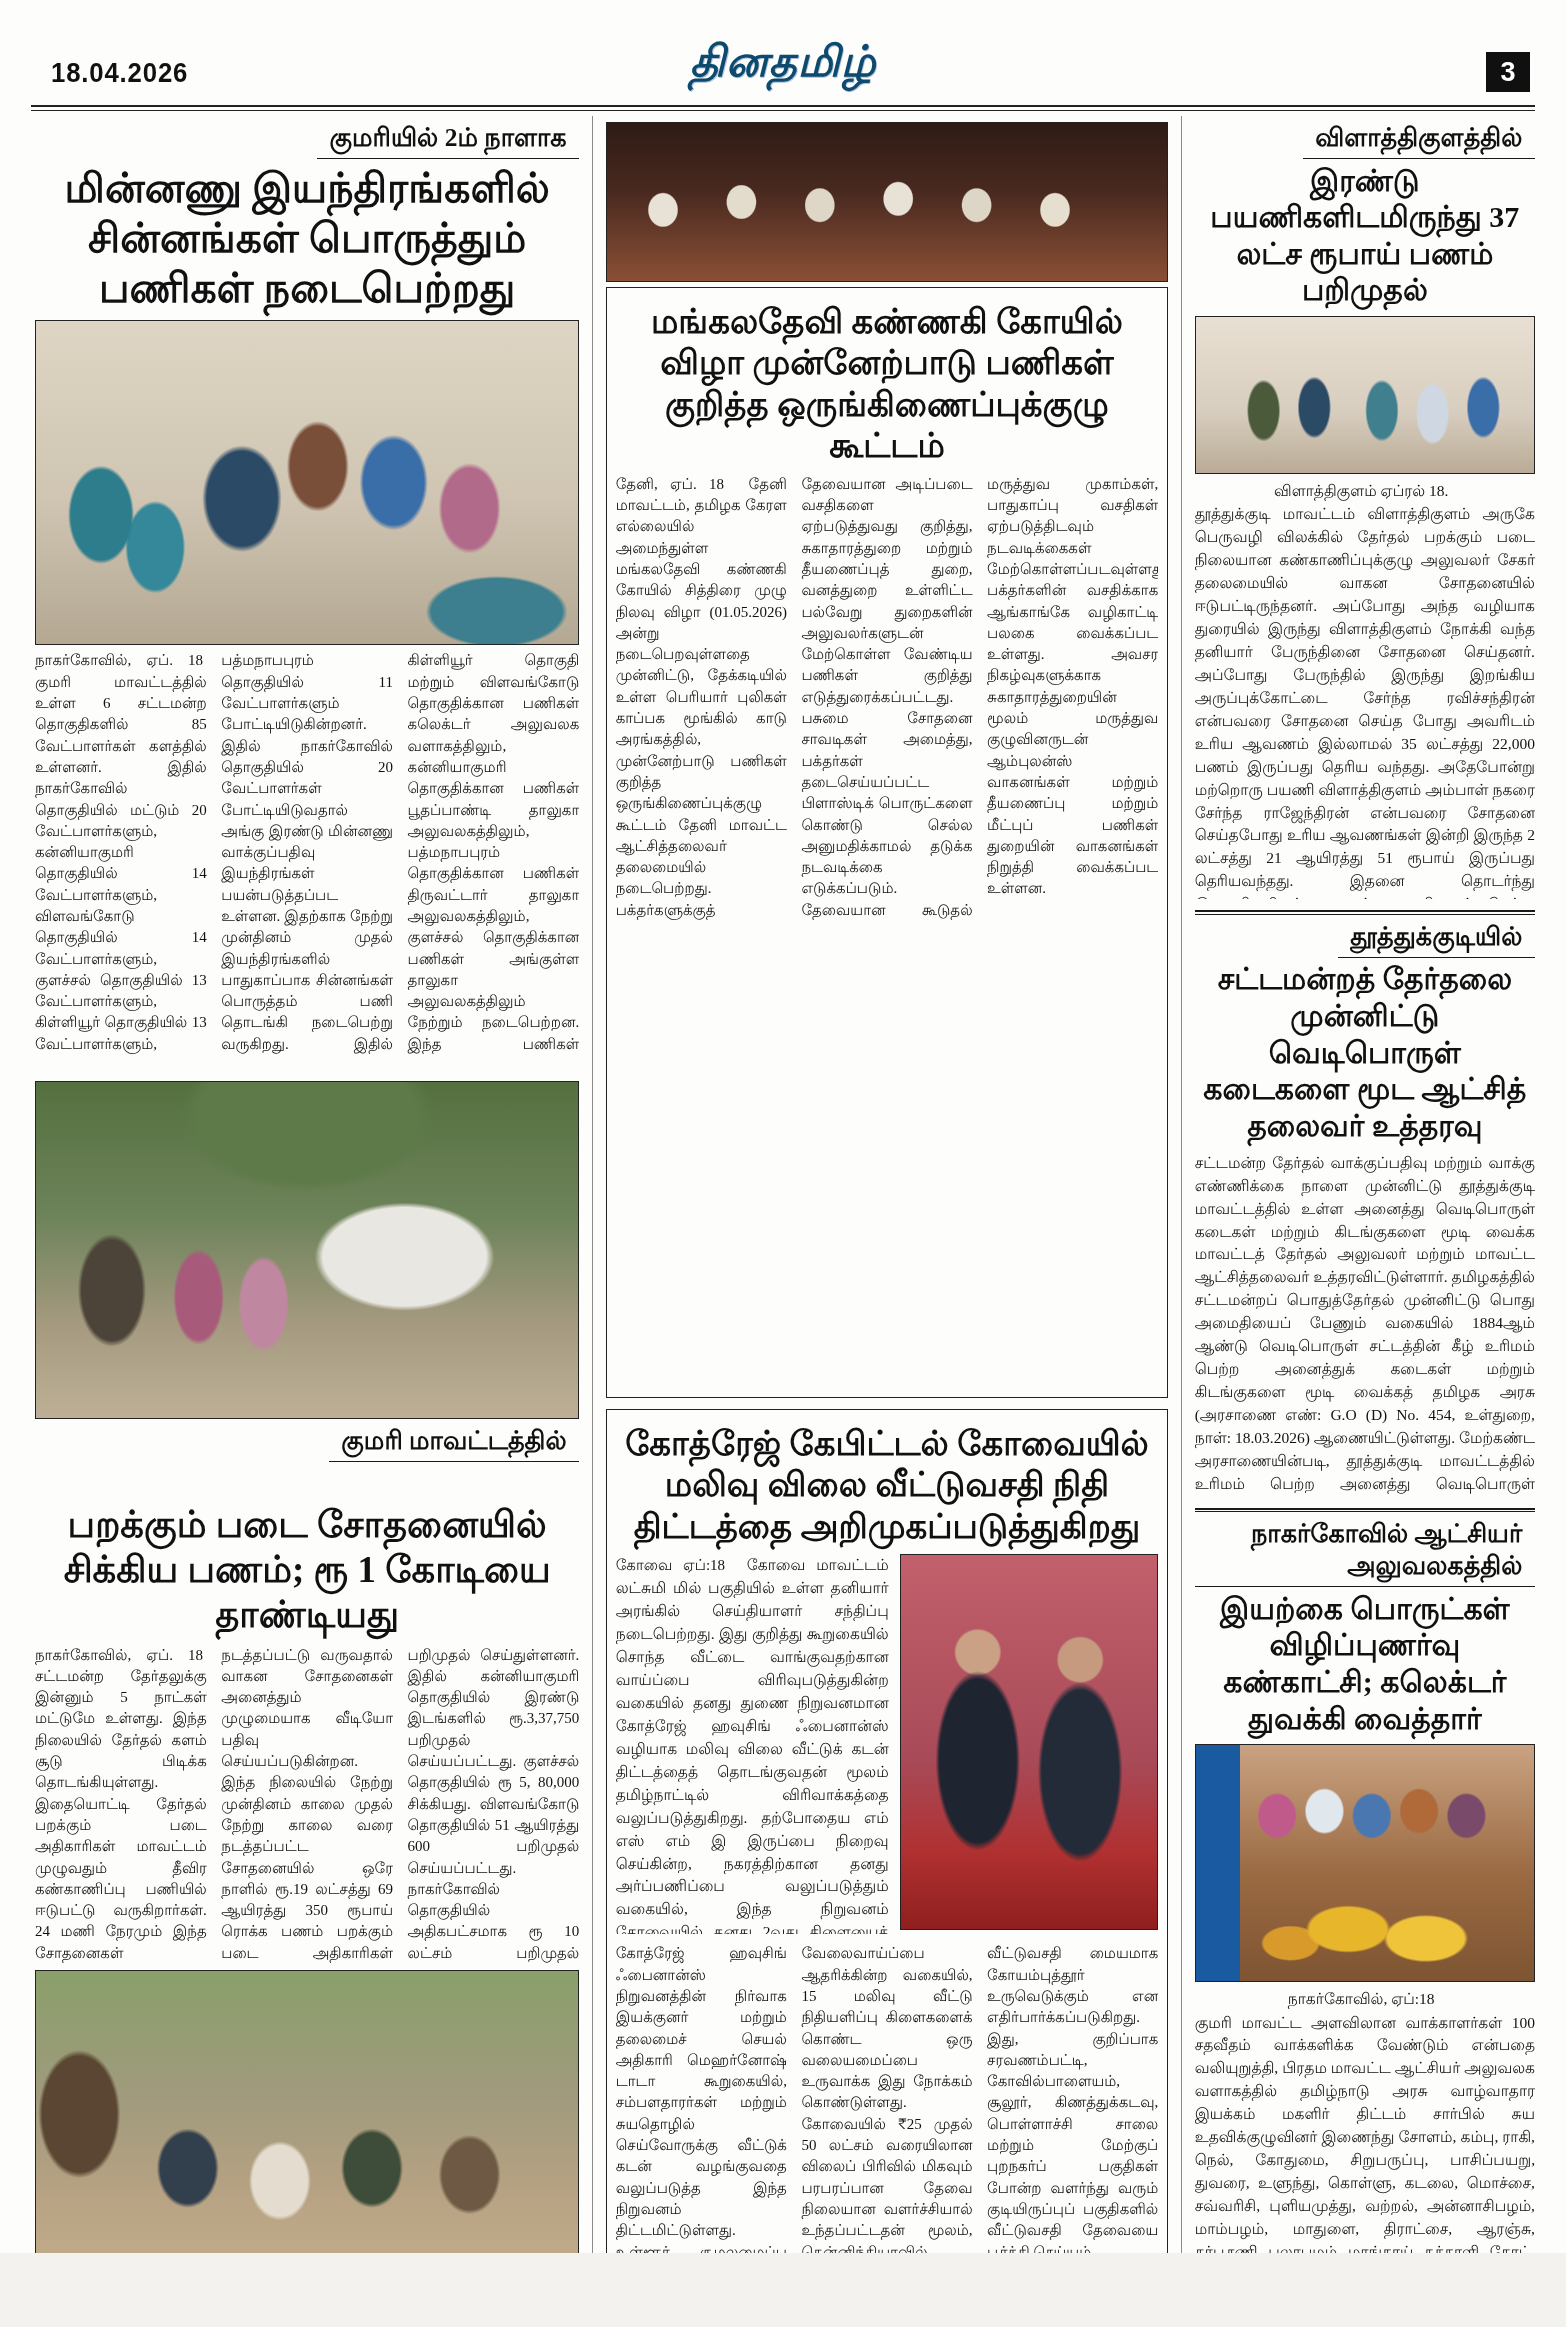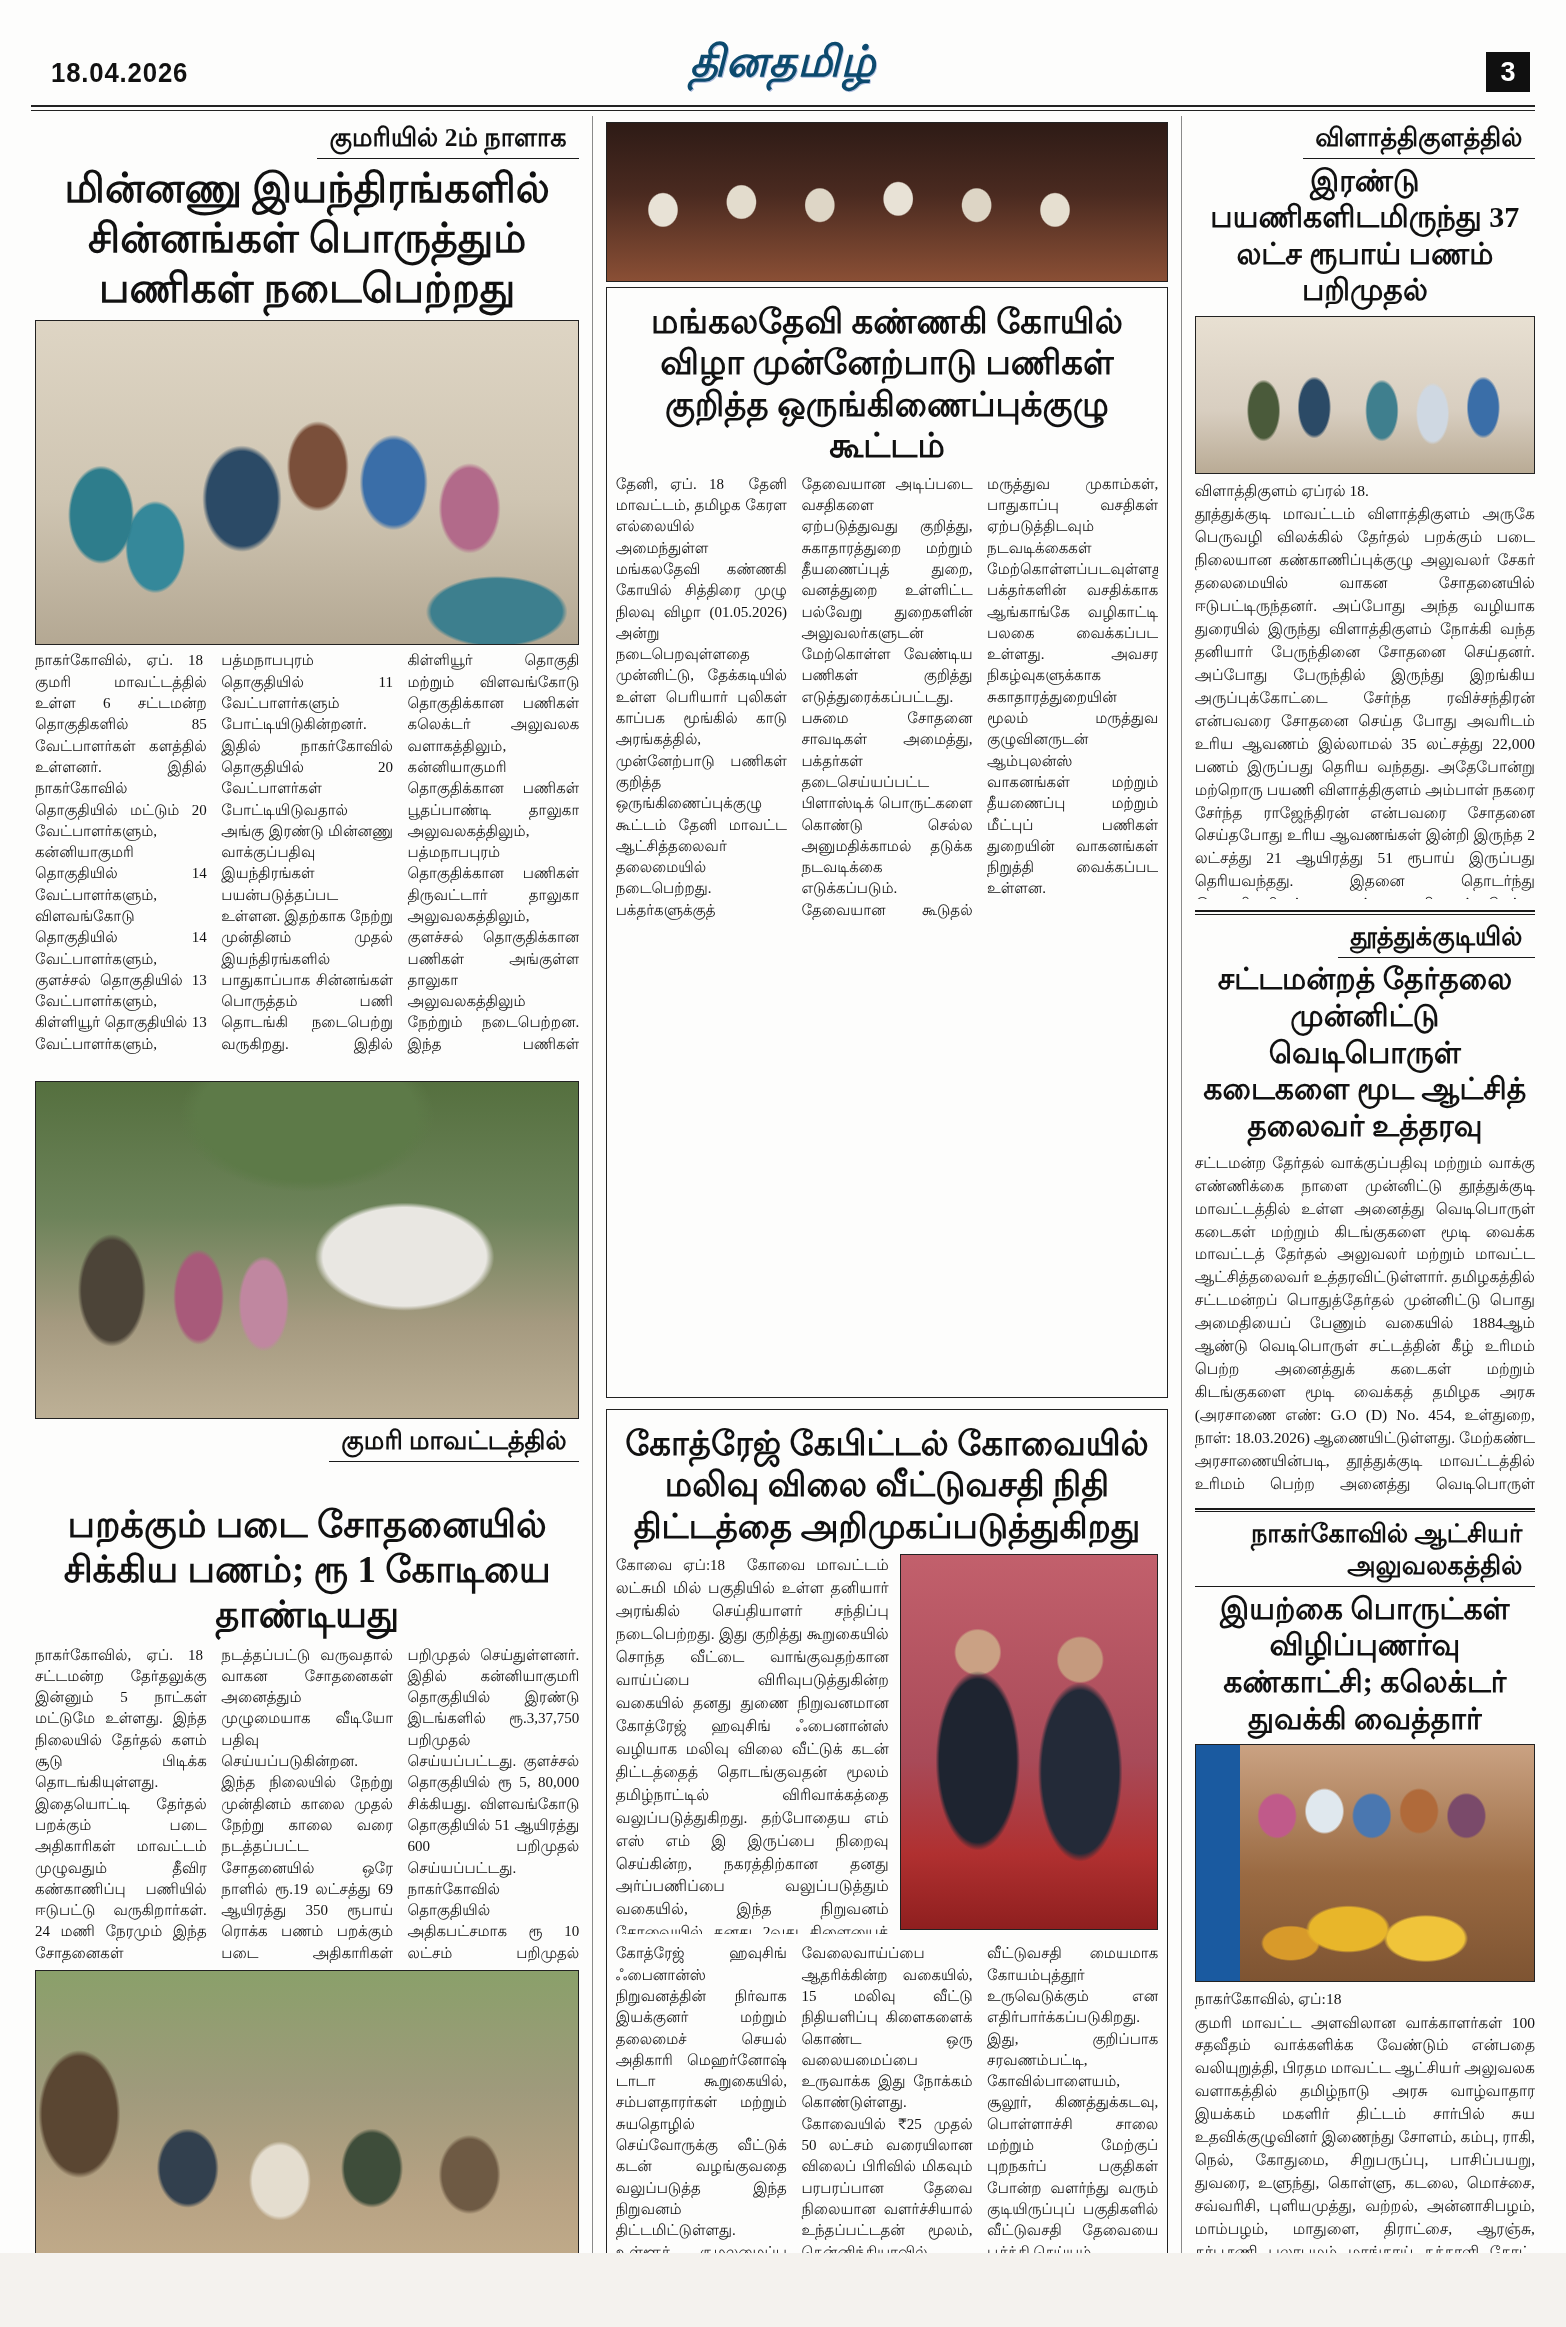--- a/index.html
+++ b/index.html
@@ -32,21 +32,21 @@
   .hl-lg { font-size:37px;margin-top:40px; }
   .hl-md { font-size:34px; }
   .hl-sm { font-size:30px; }
 
   .photo { border:0.9px solid #222; margin:5.5px 0; width:100%; }
 
   .body-3col { column-count:3; column-gap:14.5px; text-align:justify; font-size:15px;
                line-height:1.42; overflow:hidden; }
   .body-1col { text-align:justify; font-size:15.5px; line-height:1.48; overflow:hidden; }
   .dateline-inline { font-size:15px; }
-  .dateline-right { text-align:left; font-size:15.5px; padding:1.8px 7.3px 1.8px 0; }
+  .dateline-right { text-align:center; font-size:15.5px; padding:1.8px 7.3px 1.8px 0; }
 
   .rule-h { height:4.5px; border-top:2.7px solid #1a1a1a; border-bottom:0.9px solid #1a1a1a; margin:11px 0 7.3px; }
 
   .news-box { border:1.8px solid #222; padding:9px 9px 7.3px; }
   .caption { font-family:"Liberation Sans",sans-serif; font-size:17.3px; line-height:1.55;
              text-align:justify; text-indent:38px; margin-top:7.3px; overflow:hidden; }
 
   
   .ph-evm { height:325px; background:
       radial-gradient(55px 82px at 12% 60%, #2e7d8c 0 55%, transparent 60%),

